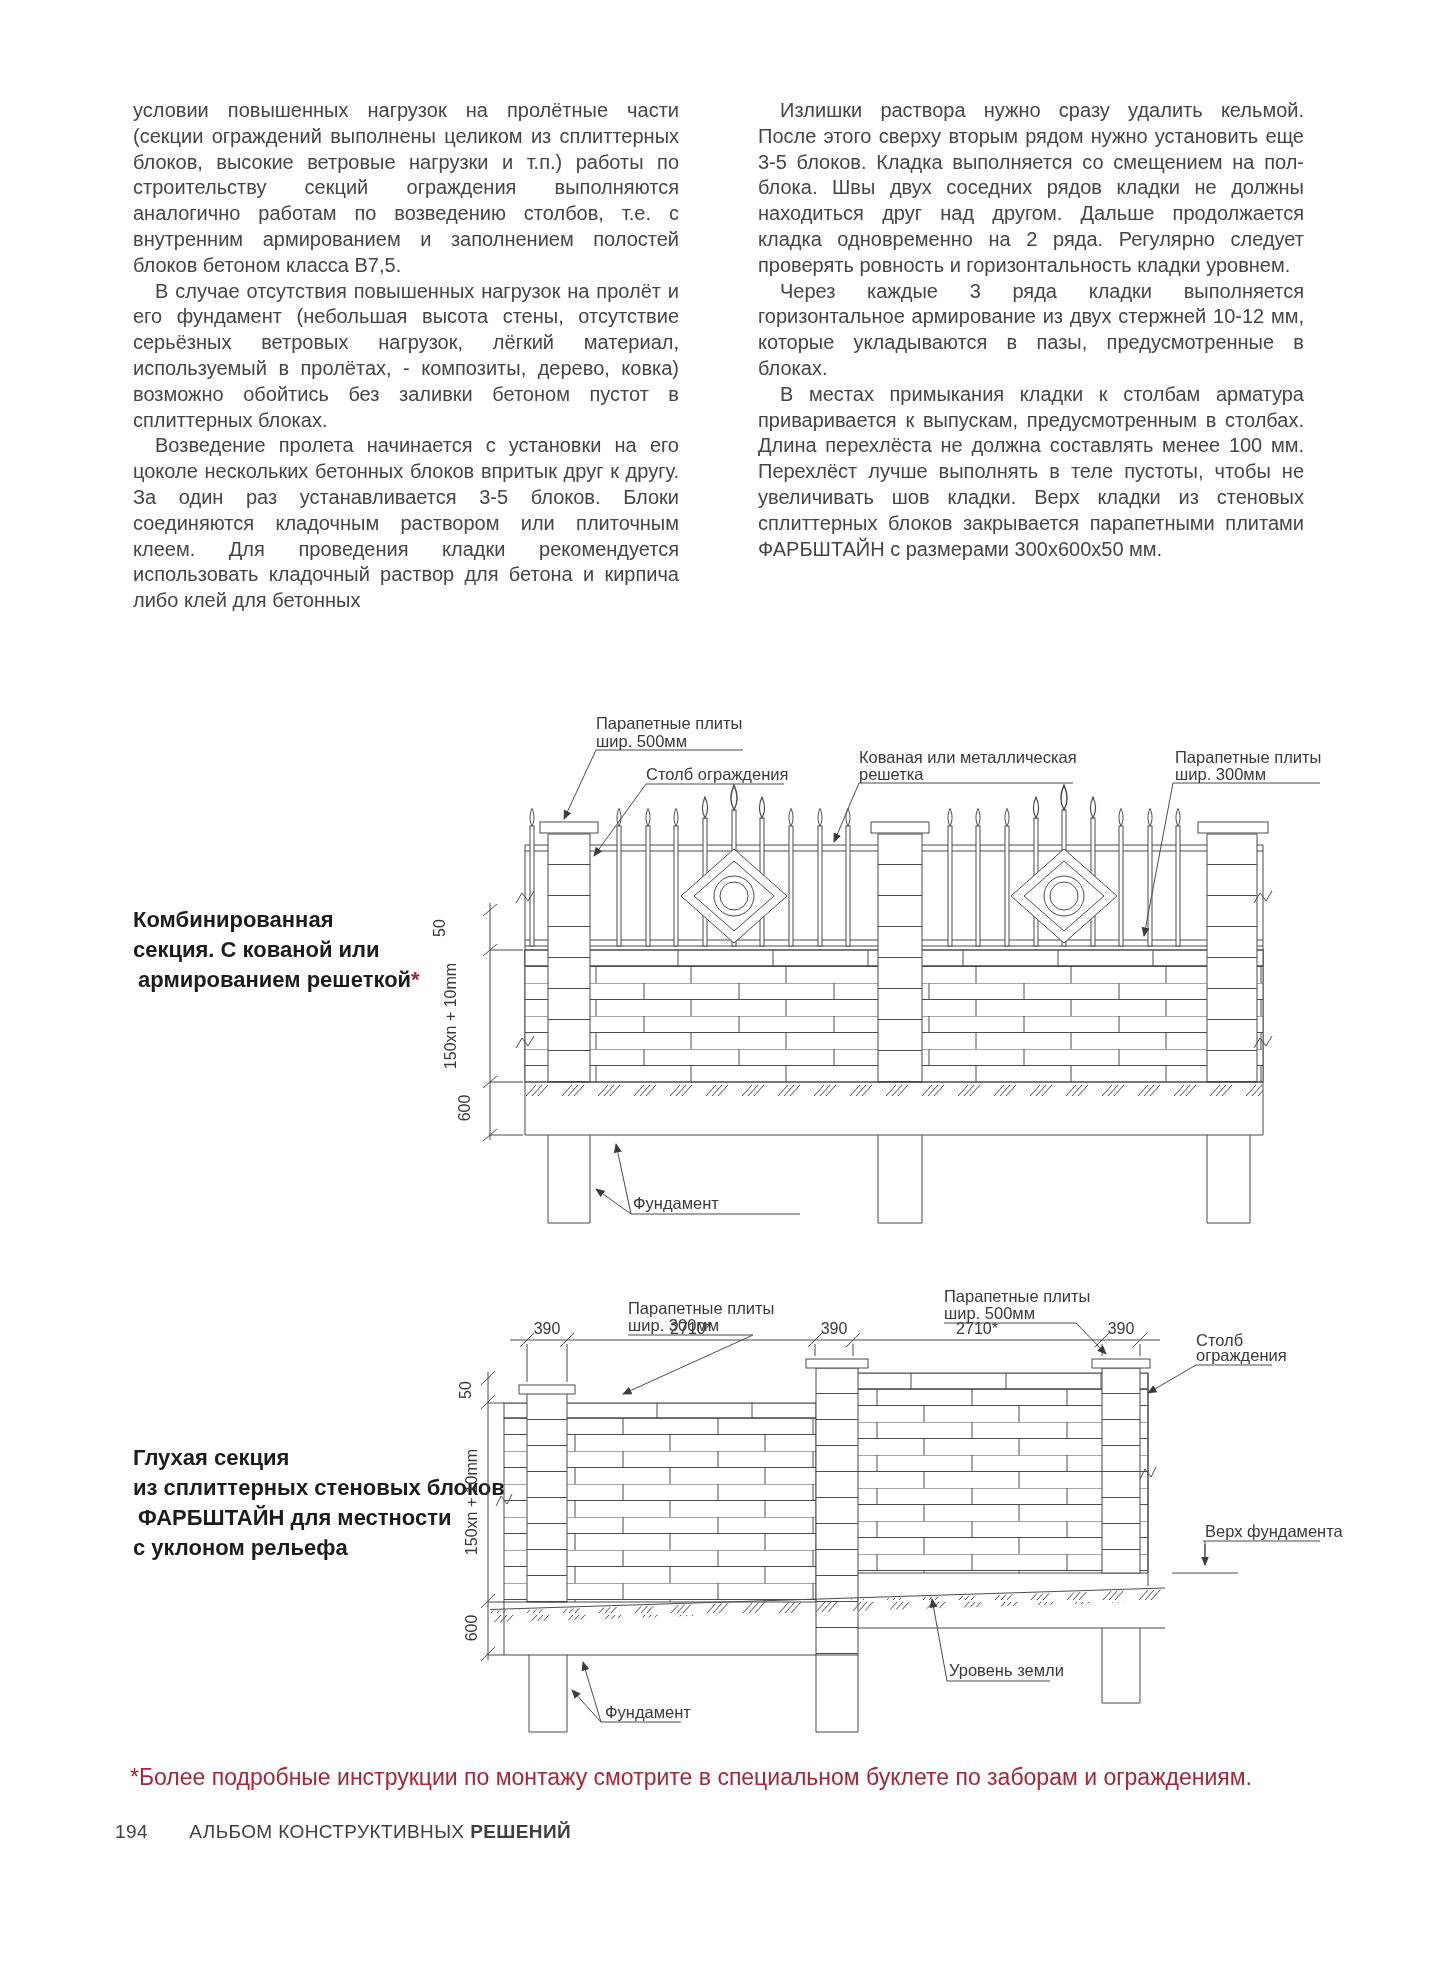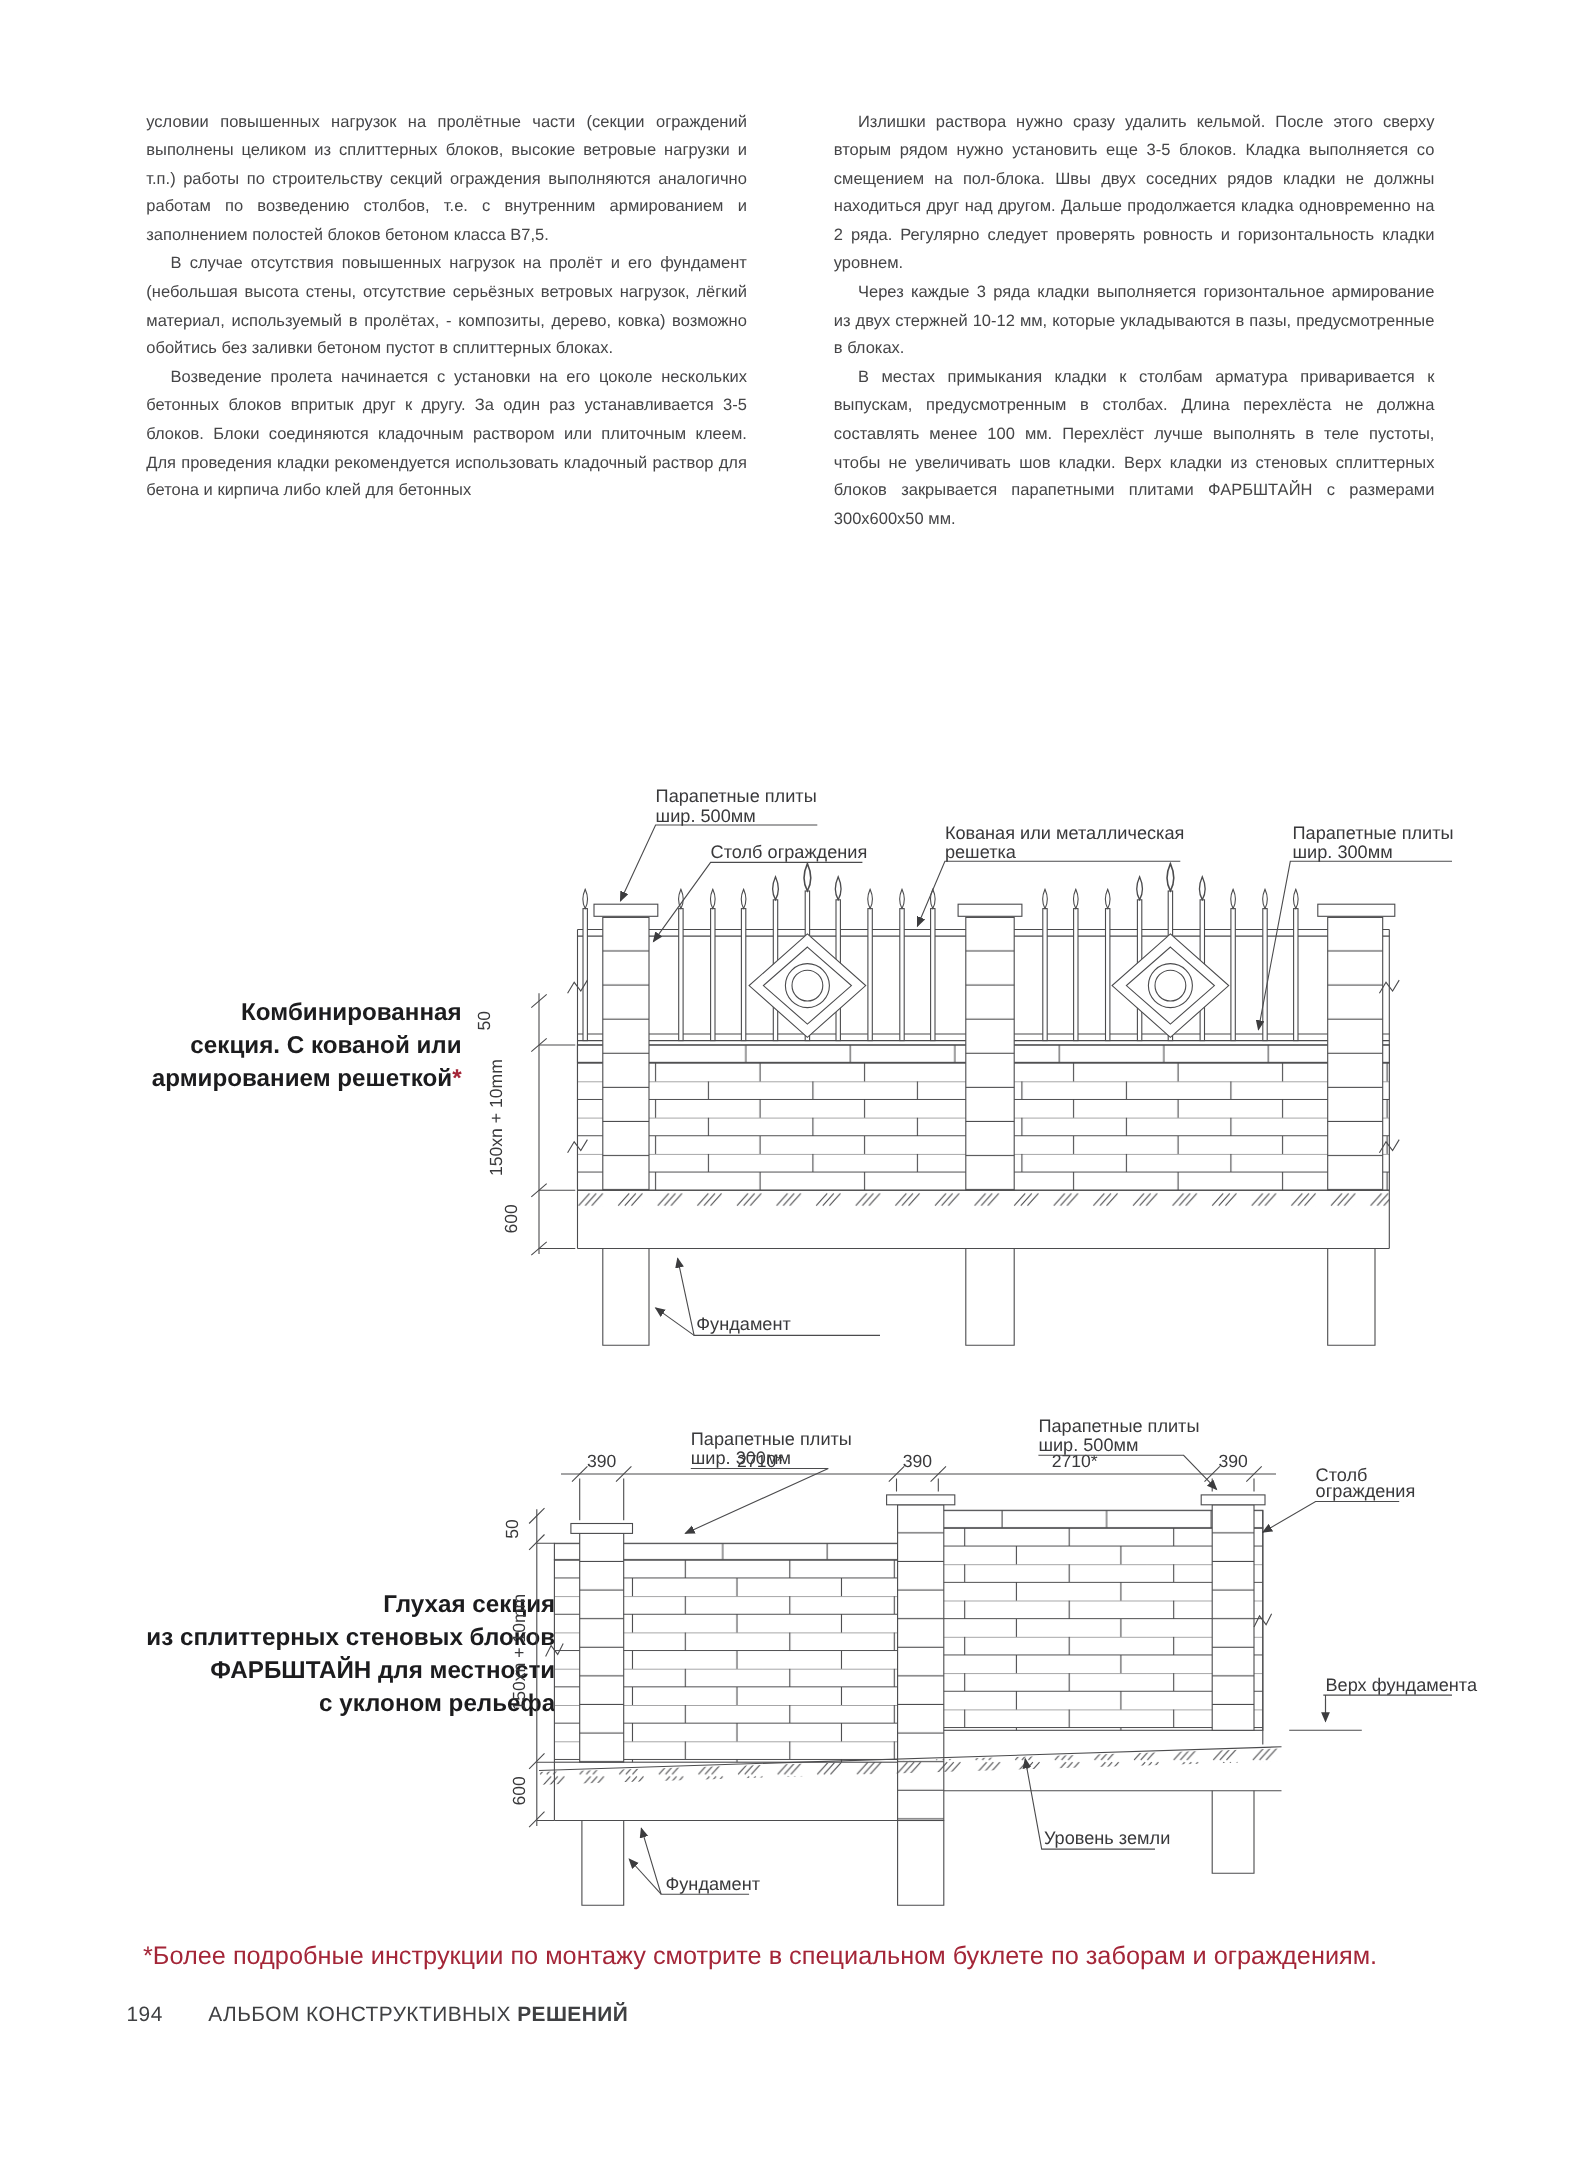--- a/index.html
+++ b/index.html
@@ -1,18 +1,18 @@
 <!DOCTYPE html>
 <html lang="ru"><head>
 <meta charset="utf-8">
 <style>
   html,body{margin:0;padding:0;background:#ffffff;}
   body{width:1448px;height:1974px;position:relative;font-family:"Liberation Sans",sans-serif;}
-  .abs{position:absolute;text-align:right;}
-  .col{width:546px;font-size:15px;line-height:25.8px;color:#454547;text-align:justify;}
+  .abs{position:absolute;}
+  .col{width:546px;font-size:20px;line-height:25.8px;color:#454547;text-align:justify;}
   .col p{margin:0;}
   .col p.ind{text-indent:22px;}
   .fig-title{font-size:22px;line-height:30px;font-weight:bold;color:#1c1c1e;}
   .fig-title .pad{padding-left:5px;}
   .red{color:#a42638;}
   .footnote{font-size:23px;color:#a42638;}
   .footer{font-size:19px;color:#3f4042;letter-spacing:.4px;}
   .footer b{font-weight:bold;margin-top:12px;}
   svg{position:absolute;overflow:visible;}
   svg text{font-family:"Liberation Sans",sans-serif;font-size:16.5px;fill:#39393b;}

